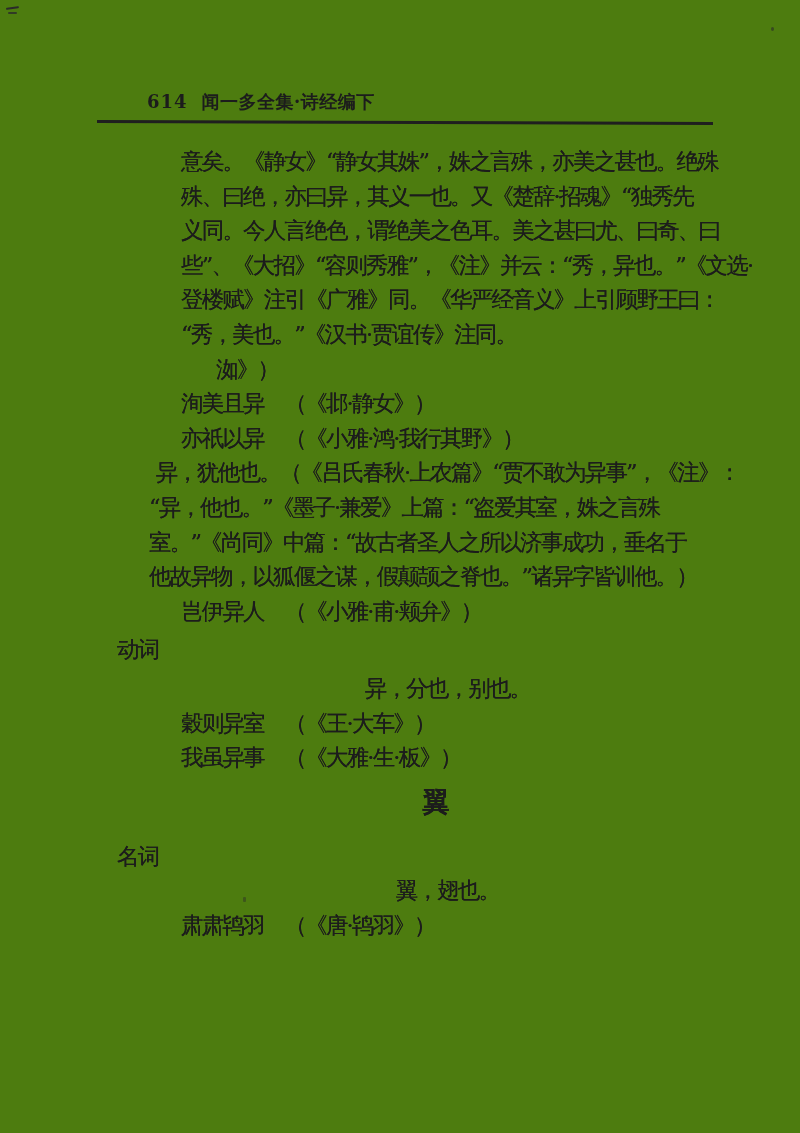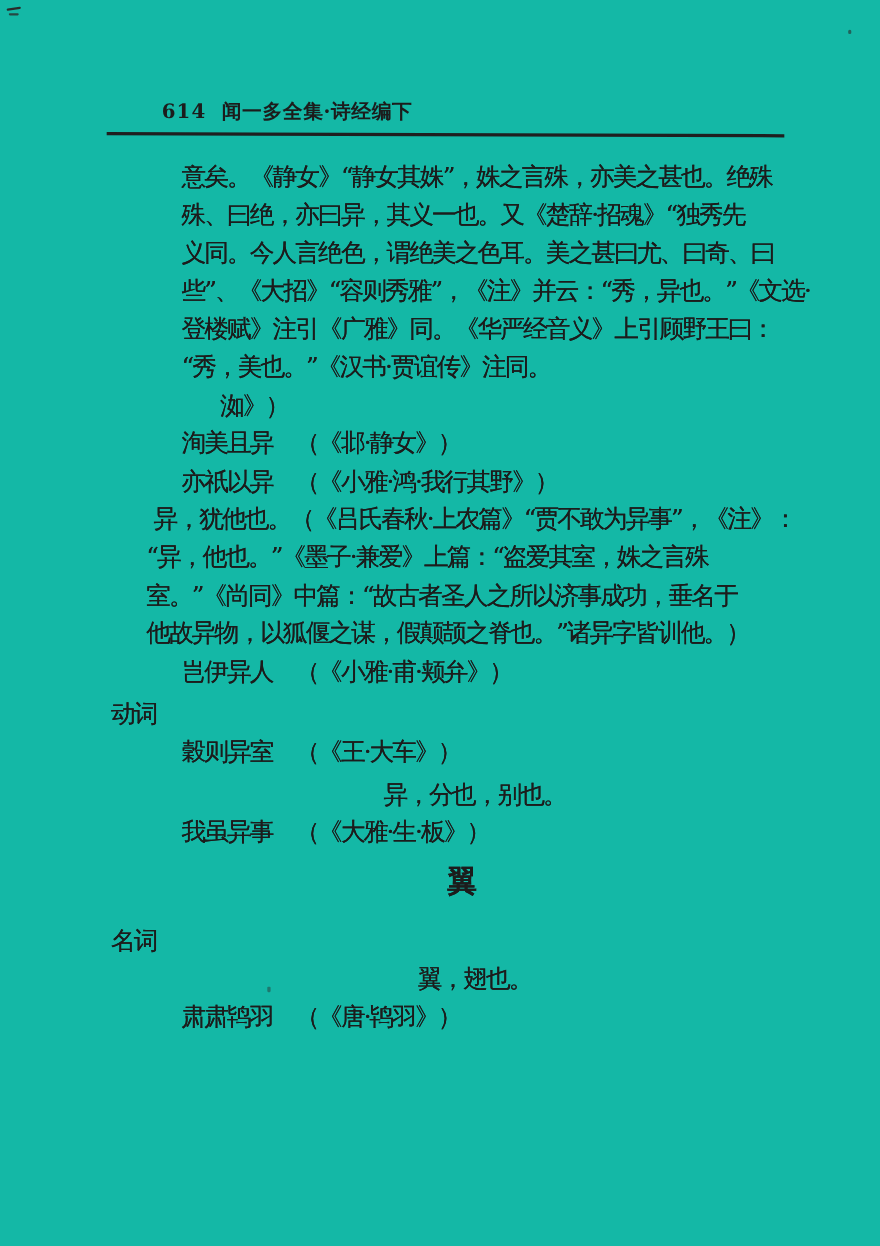--- a/index.html
+++ b/index.html
@@ -1,41 +1,41 @@
 <!DOCTYPE html>
 <html><head>
 <meta charset="utf-8">
 <style>
   html,body{margin:0;padding:0;background:#e8e8e6;}
   .page{
     position:relative;
     width:800px;height:1133px;
     margin:0 auto;
-    background:#14b8a6;
+    background:#4d7c0f;
     color:#1c1c1c;
     font-family:"DejaVu Serif","Liberation Serif",serif;
     overflow:hidden;
   }
   
   .pagehead{
     position:absolute;left:147px;top:90px;
     font-size:18px;line-height:24px;
     letter-spacing:0.5px;
     white-space:nowrap;
     font-weight:600;
   }
   .pagehead .pno{letter-spacing:1px;margin-right:14px;font-weight:600;}
   .rule{
     position:absolute;left:97px;top:120px;
     width:616px;height:3px;background:#1f1f1f;
     transform:rotate(0.18deg);transform-origin:left center;
   }
   
   .bodycol{
-    position:absolute;left:100px;top:144px;width:640px;
+    position:absolute;left:116px;top:144px;width:640px;
     font-size:22.5px;letter-spacing:-1.8px;
     text-shadow:0 0 0.4px currentColor;
   }
   .ln{
     height:34.6px;line-height:34.6px;
     white-space:nowrap;
   }
   .ind-q{margin-left:65px;}   
   .ind-q2{margin-left:100px;} 
   .ind-d{margin-left:23px;text-align:center;}   
@@ -83,22 +83,22 @@
     <div class="ln ind-q">“秀，美也。”《汉书·贾谊传》注同。</div>
     <div class="ln ind-q2">洳》）</div>
     <div class="ln ind-q">洵美且异　（《邶·静女》）</div>
     <div class="ln ind-q">亦祇以异　（《小雅·鸿·我行其野》）</div>
     <div class="ln ind-d">异，犹他也。（《吕氏春秋·上农篇》“贾不敢为异事”，《注》：</div>
     <div class="ln ind-c">“异，他也。”《墨子·兼爱》上篇：“盗爱其室，姝之言殊</div>
     <div class="ln ind-c">室。”《尚同》中篇：“故古者圣人之所以济事成功，垂名于</div>
     <div class="ln ind-c">他故异物，以狐偃之谋，假颠颉之脊也。”诸异字皆训他。）</div>
     <div class="ln ind-q">岂伊异人　（《小雅·甫·颊弁》）</div>
     <div class="ln ind-0 gap-top-xs">动词</div>
+    <div class="ln ind-d gap-top-xs">异，分也，别也。</div>
     <div class="ln ind-q">穀则异室　（《王·大车》）</div>
-    <div class="ln ind-d gap-top-xs">异，分也，别也。</div>
     <div class="ln ind-q">我虽异事　（《大雅·生·板》）</div>
     <div class="entry-head">翼</div>
     <div class="ln ind-0 after-head">名词</div>
     <div class="ln ind-d">翼，翅也。</div>
     <div class="ln ind-q">肃肃鸨羽　（《唐·鸨羽》）</div>
   </main>
 
 </div>
 
 </body></html>

